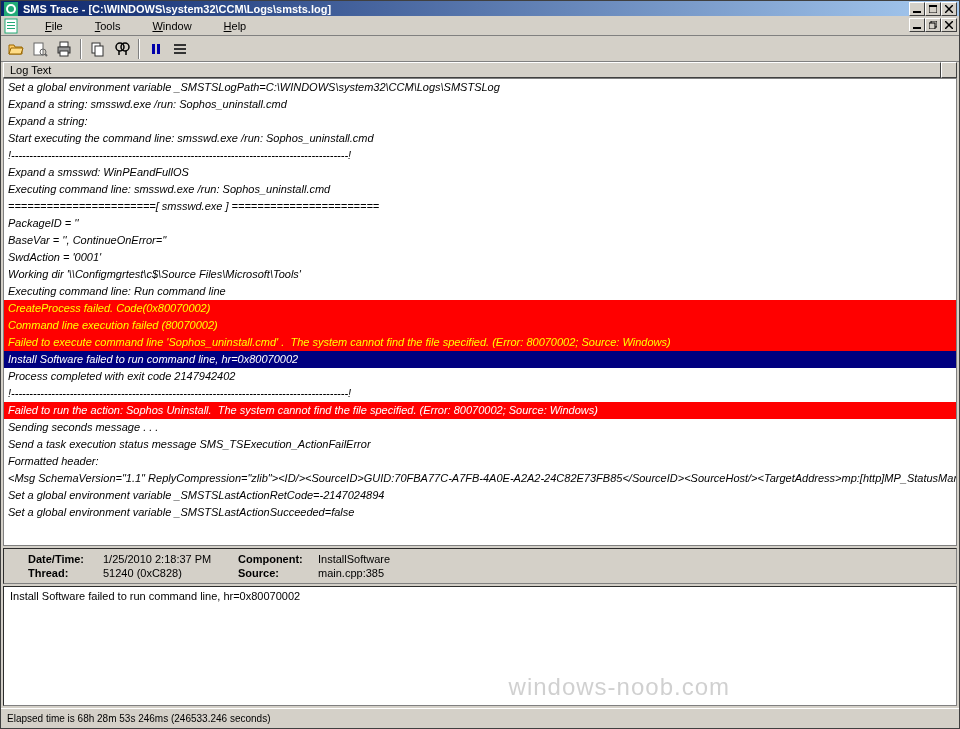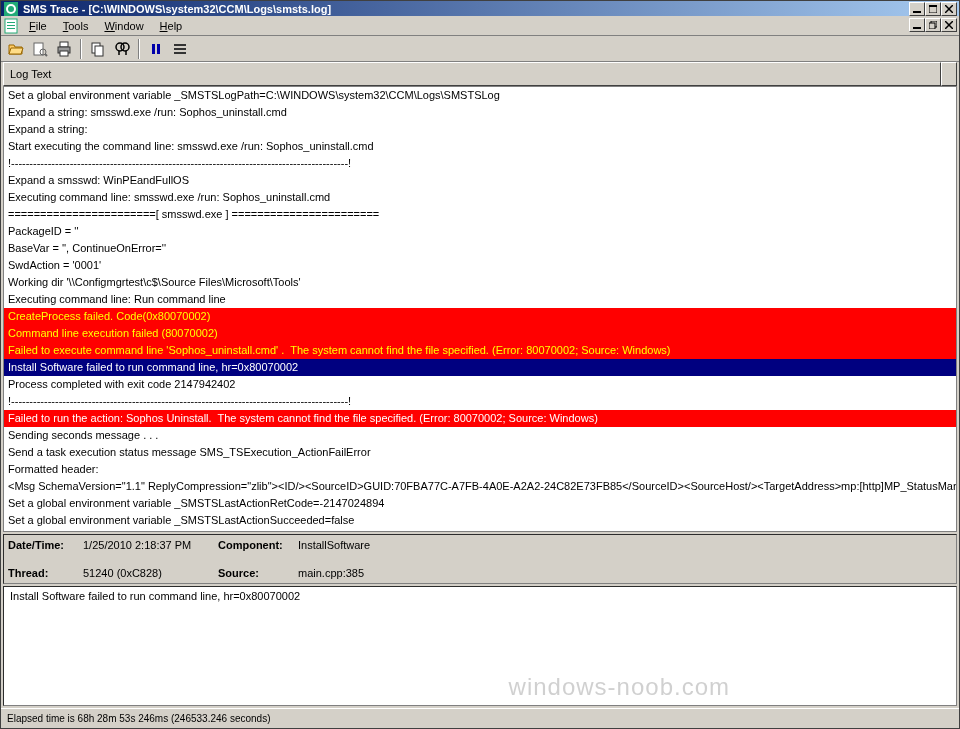--- a/index.html
+++ b/index.html
@@ -43,20 +43,21 @@
   line-height: 1;
 }
 .menubar {
   background: #d4d0c8;
   display: flex;
   align-items: center;
   height: 20px;
   padding: 0 2px;
   border-bottom: 1px solid #808080;
   position: relative;
+  gap: 16px;
 }
 .menubar-icon { width: 16px; height: 16px; margin-right: 2px; display:inline-block;}
 .menu-item { padding: 2px 8px; cursor: default; }
 .menu-item u { text-decoration: underline; }
 .mdi-buttons { position: absolute; right: 2px; top: 2px; display: flex; }
 .toolbar {
   background: #d4d0c8;
   height: 26px;
   display: flex;
   align-items: center;
@@ -70,21 +71,21 @@
   border: 1px solid transparent;
 }
 .tb-sep { width: 2px; height: 20px; border-left: 1px solid #808080; border-right: 1px solid #fff; margin: 0 3px; }
 .column-header {
   background: #d4d0c8;
   border: 1px solid; border-color: #fff #404040 #404040 #fff;
   padding: 2px 6px;
   font-size: 11px;
   display: flex;
   align-items: center;
-  height: 24px;
+  height: 16px;
 }
 .log-area-wrap {
   flex: 1;
   display: flex;
   flex-direction: column;
   border: 1px solid #808080;
   margin: 0 2px;
   background: white;
   overflow: hidden;
 }
@@ -96,32 +97,33 @@
   font-family: Tahoma, Arial, sans-serif;
   font-size: 11px;
   line-height: 17px;
 }
 .log-line {
   padding: 0 4px;
   white-space: nowrap;
   overflow: hidden;
   color: black;
   height: 17px;
+  font-style: italic;
 }
 .log-line.error { background: #ff0000; color: #ffff00; }
 .log-line.error-white { background: #ff0000; color: #ffffff; }
 .log-line.selected { background: #000080; color: #ffffff; }
 .detail-panel {
   border: 1px inset #808080;
   margin: 2px 2px 0 2px;
-  padding: 4px 4px;
+  padding: 4px 24px;
   background: #d4d0c8;
   display: grid;
   grid-template-columns: 75px 135px 80px auto;
-  row-gap: 16px;
+  row-gap: 2px;
   font-size: 11px;
 }
 .detail-panel .lbl { font-weight: bold; }
 .message-box {
   margin: 2px;
   border: 1px inset #808080;
   background: white;
   height: 120px;
   padding: 3px 6px;
   font-size: 11px;

